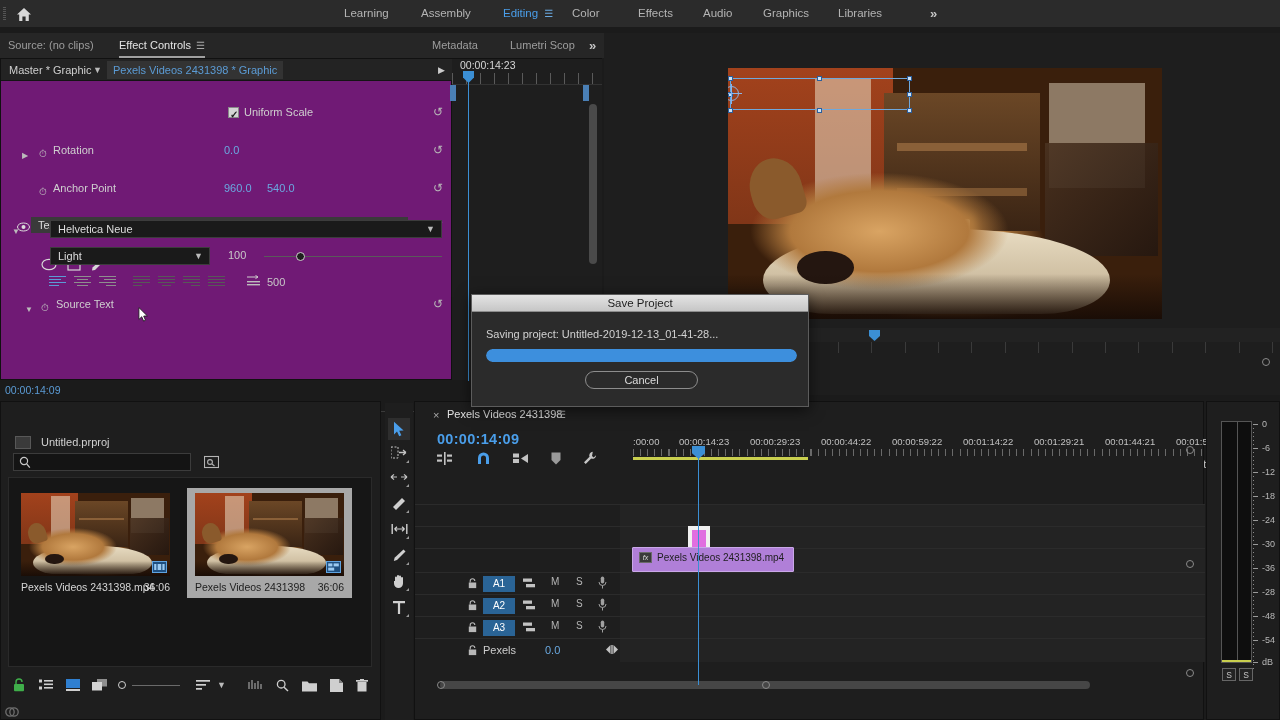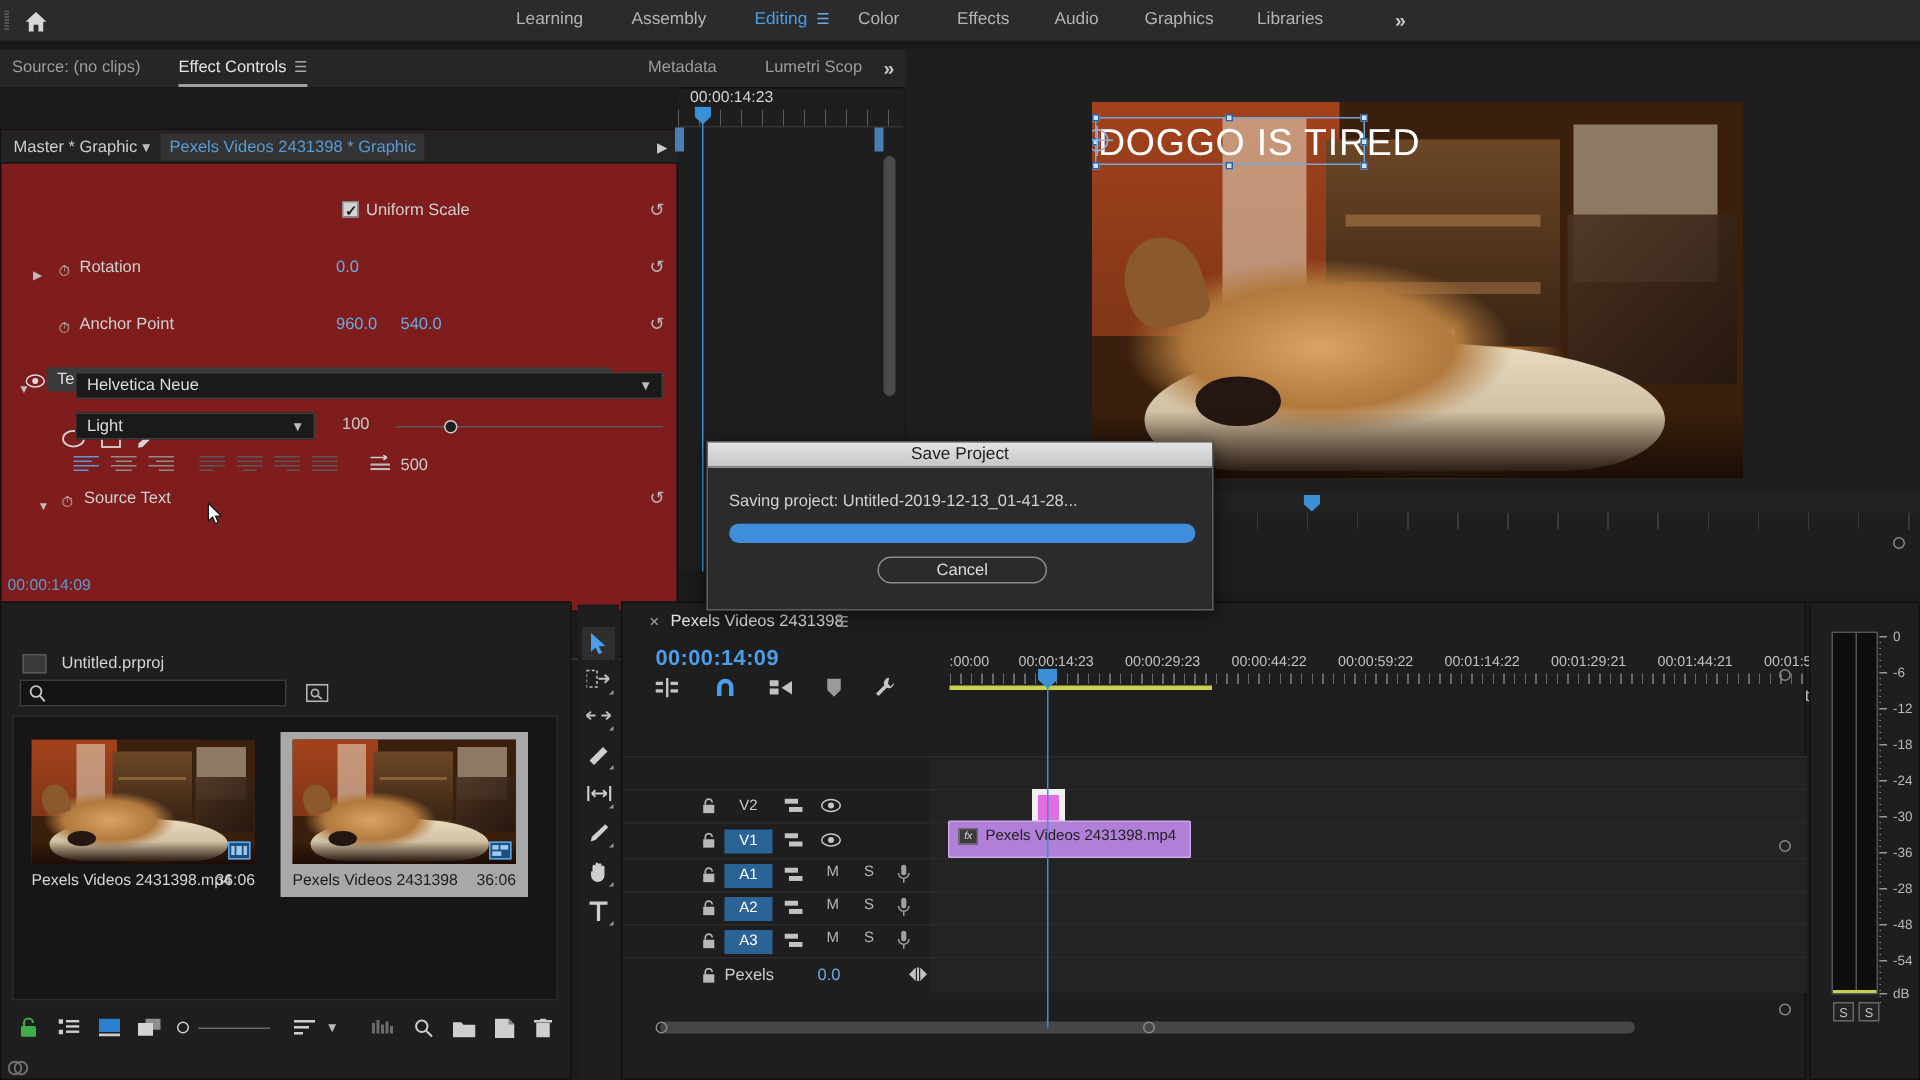--- a/index.html
+++ b/index.html
@@ -23,21 +23,21 @@
   .grip { position:absolute; left:3px; top:7px; width:3px; height:13px;
      background:repeating-linear-gradient(to bottom,#555 0 1px,transparent 1px 2px); }
 
   
   .tabbar { position:absolute; background:#262626; height:25px; }
   .tab { position:absolute; top:0; height:25px; line-height:25px; font-size:11px; color:#9d9d9d; white-space:nowrap; }
   .tab.active { color:#e4e4e4; border-bottom:2px solid #a0a0a0; }
   .tab .hamb { margin-left:5px; color:#a8a8a8; font-size:10px; }
 
   
-  .ec-panel { position:absolute; left:0; top:58px; width:452px; height:322px; background:#7f1d1d; border:1px solid #111;margin-top:28px; }
+  .ec-panel { position:absolute; left:0; top:58px; width:452px; height:322px; background:#701a75; border:1px solid #111; }
   .ec-header { position:absolute; left:0; top:0; width:452px; height:22px; background:#232323; border-bottom:1px solid #141414; }
   .ec-master { position:absolute; left:8px; top:0; height:22px; line-height:22px; font-size:11px; color:#cfcfcf; }
   .ec-chev { position:absolute; left:92px; top:0; height:22px; line-height:22px; font-size:9px; color:#bbb; }
   .ec-clipname { position:absolute; left:106px; top:2px; height:18px; line-height:18px; padding:0 6px; background:#333; color:#5b9bd5; font-size:11px; }
   .ec-arrow { position:absolute; right:8px; top:0; height:22px; line-height:22px; font-size:9px; color:#ccc; }
 
   .ec-body { position:absolute; left:0; top:22px; width:452px; height:299px; overflow:hidden; }
   .prow { position:relative; height:19px; line-height:19px; }
   .prow .lbl { position:absolute; font-size:11px; color:#cfcfcf; white-space:nowrap; }
   .prow .val { position:absolute; font-size:11px; color:#6aa9e0; }
@@ -414,21 +414,20 @@
           <div class="ds-win"></div>
         <div class="ds-chair"></div>
           <div class="ds-candle"></div>
           <div class="ds-bed"></div>
         <div class="ds-dog"></div>
           <div class="ds-dogear"></div>
           <div class="ds-dognose"></div>
           <div class="ds-dark"></div>
       </div>
 
-      <div class="pm-title-txt" style="left:4px;top:13px;">DOGGO IS TIRED</div>
       <div class="selbox" style="left:2px;top:10px;width:180px;height:32px;"></div>
       <span class="handle" style="left:0px;top:8px"></span>
       <span class="handle" style="left:89px;top:8px"></span>
       <span class="handle" style="left:179px;top:8px"></span>
       <span class="handle" style="left:0px;top:24px"></span>
       <span class="handle" style="left:179px;top:24px"></span>
       <span class="handle" style="left:0px;top:40px"></span>
       <span class="handle" style="left:89px;top:40px"></span>
       <span class="handle" style="left:179px;top:40px"></span>
       <span class="anchor" style="left:-4px;top:18px"></span>
@@ -769,70 +768,28 @@
       <span class="tl-tick" style="left:543px">00:01:59:2</span>
       <div class="tl-ticks"></div>
       <div class="tl-workbar"></div>
     </div>
 
     <div class="trk" style="top:102px;height:22px">
       <div class="trk-area"></div>
     </div>
 
     <div class="trk" style="top:124px;height:22px">
-      <div class="trk-hdr">
-        <span class="trk-btn" style="left:53px;top:5px">
-          <svg width="9" height="11" viewBox="0 0 9 11">
-              <path d="M2.2 4.5 V3 a2.3 2.3 0 0 1 4.6 0" fill="none" stroke="#b8b8b8" stroke-width="1.1"></path>
-              <rect x="0.8" y="4.5" width="7.4" height="5.6" fill="#b8b8b8"></rect>
-            </svg>
-        </span>
-        <span class="trk-name">V2</span>
-        <span class="trk-btn" style="left:108px;top:5px">
-          <svg width="13" height="11" viewBox="0 0 13 11">
-              <rect x="0" y="0.5" width="9" height="3.3" fill="#c2c2c2"></rect>
-              <rect x="3" y="6" width="9" height="3.3" fill="#c2c2c2"></rect>
-            </svg>
-        </span>
-        <span class="trk-btn" style="left:132px;top:5px">
-          <svg width="14" height="10" viewBox="0 0 14 10">
-              <ellipse cx="7" cy="5" rx="6.2" ry="4" fill="none" stroke="#c6c6c6" stroke-width="1"></ellipse>
-              <circle cx="7" cy="5" r="2" fill="#c6c6c6"></circle>
-            </svg>
-        </span>
-      </div>
       <div class="trk-area">
         <div class="clip-v2" style="left:68px;top:-1px;">
             <i></i>
           </div>
       </div>
     </div>
 
     <div class="trk" style="top:146px;height:24px">
-      <div class="trk-hdr">
-        <span class="trk-btn" style="left:53px;top:6px">
-          <svg width="9" height="11" viewBox="0 0 9 11">
-              <path d="M2.2 4.5 V3 a2.3 2.3 0 0 1 4.6 0" fill="none" stroke="#b8b8b8" stroke-width="1.1"></path>
-              <rect x="0.8" y="4.5" width="7.4" height="5.6" fill="#b8b8b8"></rect>
-            </svg>
-        </span>
-        <span class="trk-name on">V1</span>
-        <span class="trk-btn" style="left:108px;top:6px">
-          <svg width="13" height="11" viewBox="0 0 13 11">
-              <rect x="0" y="0.5" width="9" height="3.3" fill="#c2c2c2"></rect>
-              <rect x="3" y="6" width="9" height="3.3" fill="#c2c2c2"></rect>
-            </svg>
-        </span>
-        <span class="trk-btn" style="left:132px;top:6px">
-          <svg width="14" height="10" viewBox="0 0 14 10">
-              <ellipse cx="7" cy="5" rx="6.2" ry="4" fill="none" stroke="#c6c6c6" stroke-width="1"></ellipse>
-              <circle cx="7" cy="5" r="2" fill="#c6c6c6"></circle>
-            </svg>
-        </span>
-      </div>
       <div class="trk-area">
         <div class="clip-v1" style="left:12px;top:-2px;width:162px;">
           <span class="fx">fx</span>
           <span class="nm">Pexels Videos 2431398.mp4</span>
         </div>
       </div>
     </div>
 
     <div class="trk" style="top:170px;height:22px">
       <div class="trk-hdr">

